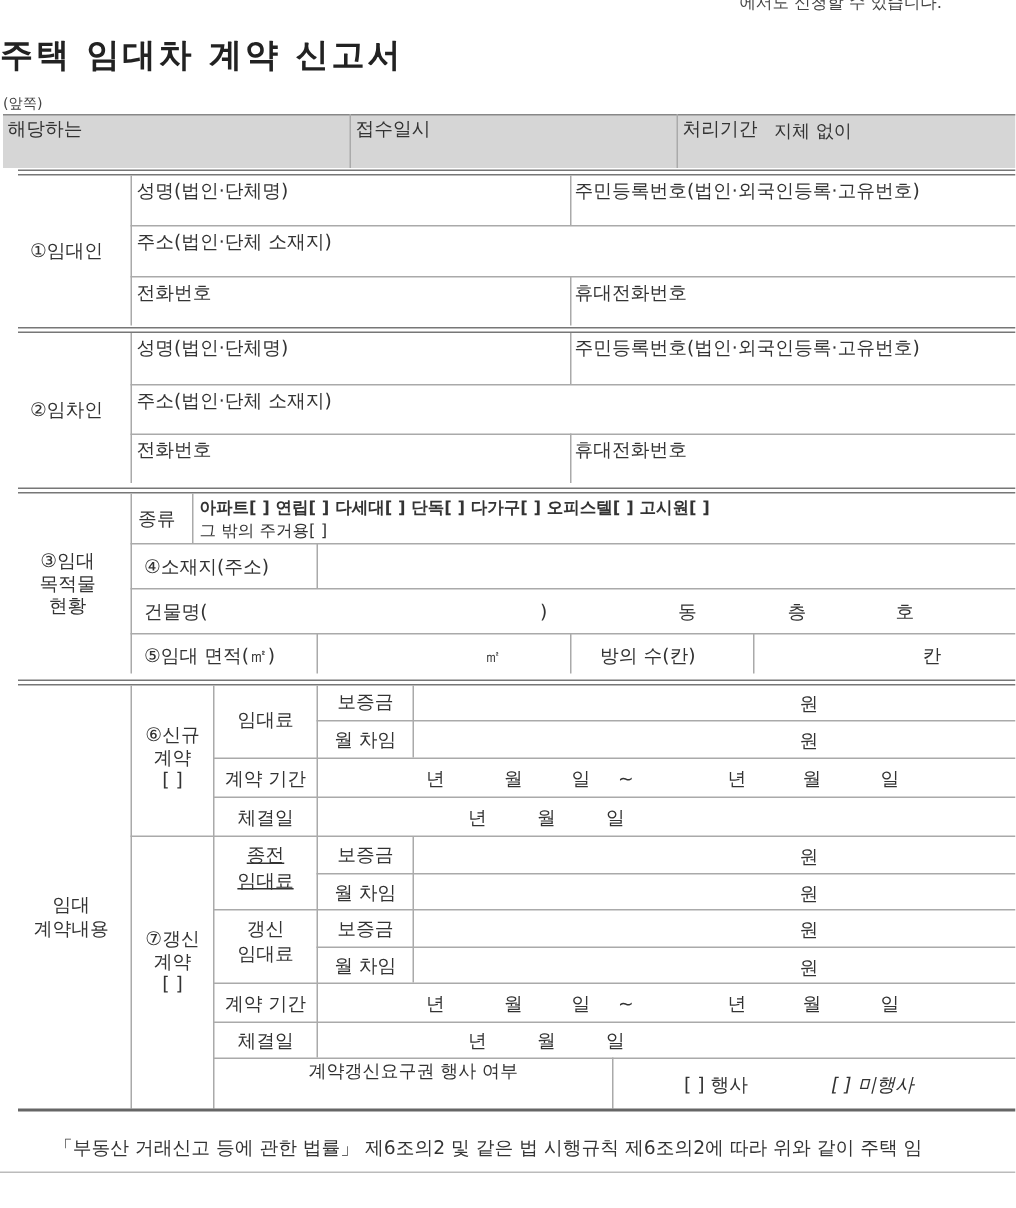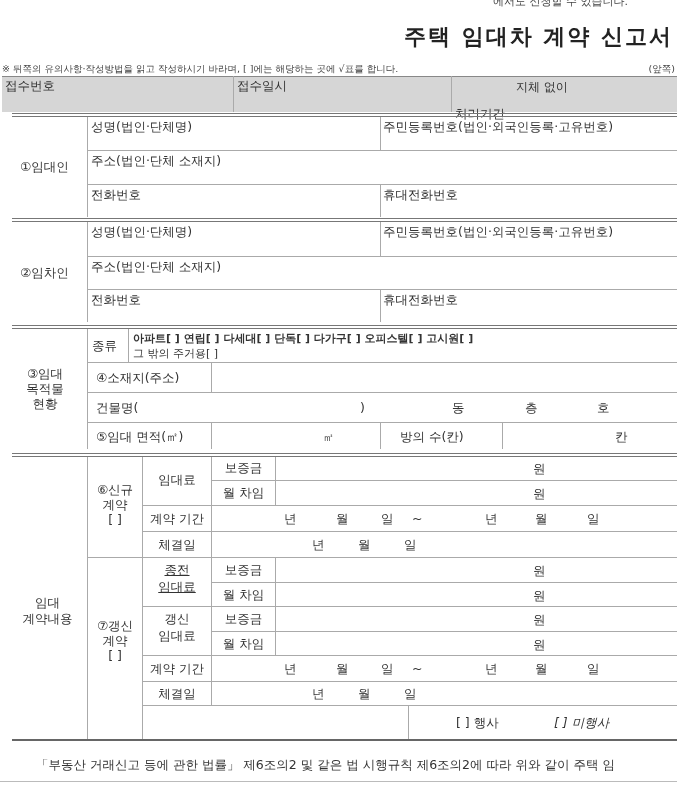--- a/index.html
+++ b/index.html
@@ -1,48 +1,47 @@
 <!DOCTYPE html>
 <html><head>
 <meta charset="utf-8">
 <style>
   html, body { margin:0; padding:0; background:#fff; }
   body { width:677px; height:805px; overflow:hidden; position:relative;
          font-family:"DejaVu Sans", "Liberation Sans", sans-serif; color:#333; font-size:12px; }
   .topnote { position:absolute; left:0; top:-6px; width:628px; text-align:right; font-size:11px; color:#444; }
-  .title { position:absolute; left:0; top:22px; width:673px; text-align:right; font-size:22px; font-weight:bold;
+  .title { position:absolute; left:0; top:22px; width:673px; text-align:left; font-size:22px; font-weight:bold;
            color:#222; letter-spacing:2px; }
   .instr { position:absolute; left:2px; top:63px; width:673px; font-size:9.5px; color:#444; display:flex; justify-content:space-between; }
   .abs { position:absolute; }
   .hline { position:absolute; height:1px; background:#aaa; }
   .vline { position:absolute; width:1px; background:#aaa; }
   .thick { background:#666; height:2px; }
   .dbl { position:absolute; left:12px; width:665px; height:4px; border-top:1px solid #777; border-bottom:1px solid #777; box-sizing:border-box; }
   .gray { position:absolute; background:#d6d6d6; }
   .t { position:absolute; font-size:12.5px; color:#333; white-space:nowrap; }
   .c { text-align:center; }
   .sm { font-size:11px; }
 </style>
 </head>
 <body>
 
 <div class="topnote">에서도 신청할 수 있습니다.</div>
 <div class="title">주택 임대차 계약 신고서</div>
 <div class="instr">
-  <span>※ 뒤쪽의 유의사항·작성방법을 읽고 작성하시기 바라며, [  ]에는 해당하는 곳에 √표를 합니다.</span>
   <span>(앞쪽)</span>
 </div>
 
 <div class="gray" style="left:2px;top:76px;width:675px;height:36px;"></div>
 <div class="hline" style="left:2px;top:76px;width:675px;background:#888;"></div>
 <div class="vline" style="left:233px;top:76px;height:36px;"></div>
 <div class="vline" style="left:451px;top:76px;height:36px;"></div>
-<div class="t" style="left:5px;top:78px;">접수번호</div>
+<div class="t" style="left:5px;top:78px;">해당하는</div>
 <div class="t" style="left:237px;top:78px;">접수일시</div>
-<div class="t" style="left:455px;top:78px;margin-top:28px;">처리기간</div>
+<div class="t" style="left:455px;top:78px;">처리기간</div>
 <div class="t" style="left:516px;top:79px;font-size:12px;">지체 없이</div>
 
 <div class="dbl" style="top:113px;"></div>
 <div class="vline" style="left:87px;top:117px;height:100px;"></div>
 <div class="vline" style="left:380px;top:117px;height:33px;"></div>
 <div class="vline" style="left:380px;top:184px;height:33px;"></div>
 <div class="hline" style="left:87px;top:150px;width:590px;"></div>
 <div class="hline" style="left:87px;top:184px;width:590px;"></div>
 <div class="t" style="left:20px;top:159px;">①임대인</div>
 <div class="t" style="left:91px;top:119px;">성명(법인·단체명)</div>
@@ -170,19 +169,20 @@
 <div class="t" style="left:381px;top:661px;">일</div>
 <div class="t" style="left:412px;top:661px;">~</div>
 <div class="t" style="left:485px;top:661px;">년</div>
 <div class="t" style="left:535px;top:661px;">월</div>
 <div class="t" style="left:587px;top:661px;">일</div>
 <div class="t c" style="left:143px;top:686px;width:68px;">체결일</div>
 <div class="t" style="left:312px;top:686px;">년</div>
 <div class="t" style="left:358px;top:686px;">월</div>
 <div class="t" style="left:404px;top:686px;">일</div>
 <div class="t c" style="left:143px;top:707px;width:265px;line-height:15px;font-size:12px;">
+  <div>계약갱신요구권 행사 여부</div>
 </div>
 <div class="t" style="left:456px;top:715px;">[  ] 행사</div>
 <div class="t" style="left:554px;top:715px;font-style:italic;">[  ] 미행사</div>
 
 <div class="t" style="left:36px;top:757px;font-size:12.5px;">「부동산 거래신고 등에 관한 법률」 제6조의2 및 같은 법 시행규칙 제6조의2에 따라 위와 같이 주택 임</div>
 <div class="hline" style="left:0;top:781px;width:677px;background:#bbb;"></div>
 <div class="abs" style="left:0;top:782px;width:677px;height:23px;background:#fff;"></div>
 
 </body></html>

